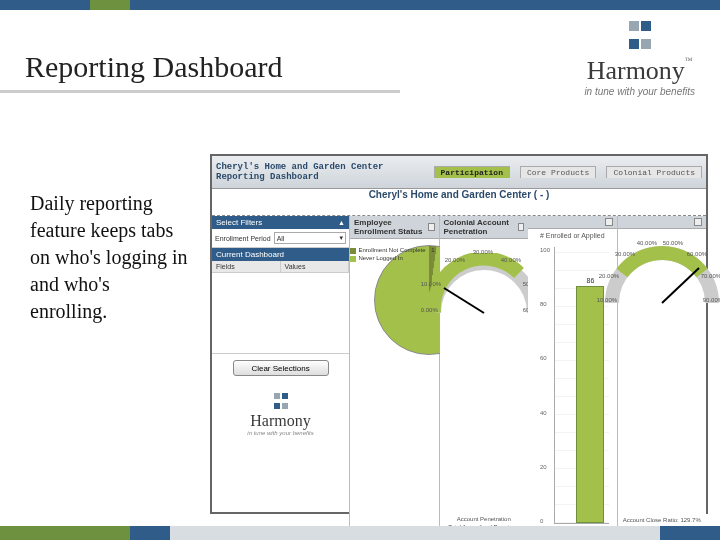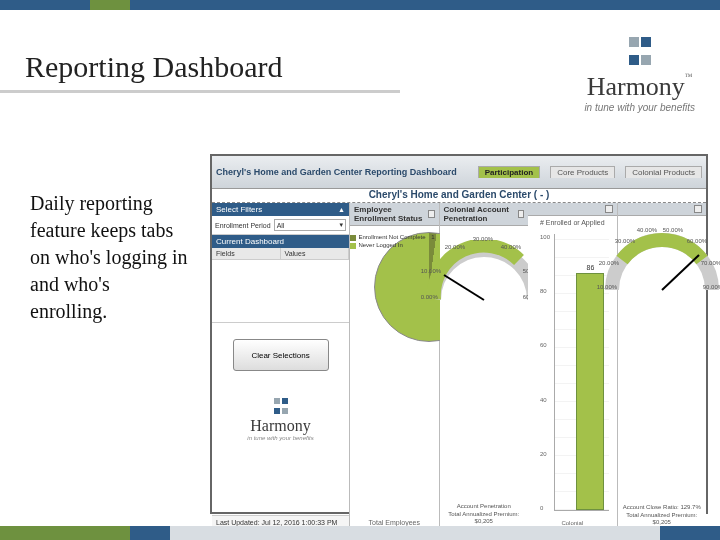--- a/index.html
+++ b/index.html
@@ -3,50 +3,50 @@
 <meta charset="utf-8">
 <style>
   *{box-sizing:border-box;margin:0;padding:0;}
   body{width:720px;height:540px;background:#fff;font-family:Georgia,'Times New Roman',serif;position:relative;overflow:hidden;}
   .topbar{position:absolute;top:0;left:0;height:10px;width:720px;background:#2f5c88;}
   .topbar::after{content:"";position:absolute;left:90px;top:0;width:40px;height:10px;background:#6e913f;}
   .title{position:absolute;top:50px;left:25px;font-size:30px;color:#222;}
   .title-line{position:absolute;top:90px;left:0;width:400px;height:3px;background:#ccc;}
   .body-text{position:absolute;top:190px;left:30px;width:160px;font-size:20px;line-height:1.35;color:#111;}
   
-  .logo{position:absolute;top:34px;right:25px;text-align:center;}
+  .logo{position:absolute;top:18px;right:25px;text-align:center;}
   .logo-mark{display:inline-block;}
   .logo-mark .sq{display:inline-block;width:10px;height:10px;background:#97a6b0;margin:1px;}
   .logo-mark .sq.dark{background:#2f5c88;}
   .logo-text{font-family:Georgia,serif;font-size:26px;color:#3a3a3a;margin-top:2px;}
   .logo-sub{font-family:Arial,sans-serif;font-size:10px;color:#777;font-style:italic;}
   .tm{font-size:8px;vertical-align:top;color:#666;}
   
   .bottombar{position:absolute;bottom:0;left:0;width:720px;height:14px;background:#d8dde2;}
   .bottombar::before{content:"";position:absolute;left:0;top:0;width:130px;height:14px;background:#6e913f;}
   .bottombar::after{content:"";position:absolute;left:130px;top:0;width:40px;height:14px;background:#2f5c88;}
   .bottombar .end{position:absolute;right:0;top:0;width:60px;height:14px;background:#2f5c88;}
   
   .dash{position:absolute;top:154px;left:210px;width:498px;height:360px;border:2px solid #666;background:#fff;font-family:Arial,Helvetica,sans-serif;font-size:8px;color:#333;}
-  .dash-header{height:16px;background:linear-gradient(#eaedf0,#ced4da);display:flex;align-items:center;padding:16px 4px;border-bottom:1px solid #999;}
+  .dash-header{height:16px;background:linear-gradient(#eaedf0,#ced4da);display:flex;align-items:center;padding:16px 4px;border-bottom:1px solid #999;font-family:Liberation Mono, monospace;}
   .dash-title{font-size:9px;font-weight:bold;color:#2b4a6b;flex:1;}
   .dash-tab{display:inline-block;padding:1px 6px;margin-left:10px;font-size:8px;border:1px solid #aaa;border-bottom:none;background:#e6e6e6;color:#555;}
   .dash-tab.active{background:#a3c14a;color:#222;font-weight:bold;}
-  .dash-banner{height:14px;text-align:center;font-size:10px;font-weight:bold;color:#2b4a6b;border-bottom:1px dashed #888;}
+  .dash-banner{height:27px;text-align:center;font-size:10px;font-weight:bold;color:#2b4a6b;border-bottom:1px dashed #888;}
   .dash-body{display:flex;height:326px;}
   .dash-left{width:138px;border-right:1px solid #bbb;display:flex;flex-direction:column;}
   .panel-h{background:#2f5c88;color:#fff;font-size:8px;padding:2px 4px;display:flex;align-items:center;}
   .panel-h .tri{margin-left:auto;font-size:7px;}
   .filter-row{display:flex;align-items:center;gap:3px;padding:3px;border-bottom:1px solid #ccc;}
   .filter-label{font-size:7px;}
   .filter-select{flex:1;height:12px;border:1px solid #aaa;background:#fff;font-size:7px;padding:0 2px;display:flex;align-items:center;justify-content:space-between;}
   .sel-table{flex:1;background:#fff;border-bottom:1px solid #ccc;}
   .sel-table .hdr{display:flex;background:#e8e8e8;border-bottom:1px solid #ccc;font-size:7px;}
   .sel-table .hdr span{padding:2px 4px;border-right:1px solid #ccc;}
-  .clear-btn{margin:16px auto;display:block;width:96px;height:32px;border:1px solid #888;background:linear-gradient(#fff,#ddd);font-size:8px;border-radius:3px;}
+  .clear-btn{margin:6px auto;display:block;width:96px;height:16px;border:1px solid #888;background:linear-gradient(#fff,#ddd);font-size:8px;border-radius:3px;}
   .left-logo{text-align:center;margin-top:10px;}
   .left-logo .lt{font-family:Georgia,serif;font-size:16px;color:#3a3a3a;}
   .left-logo .ls{font-size:6px;color:#888;font-style:italic;}
   .left-logo .mark .sq{width:6px;height:6px;}
   .last-upd{font-size:7px;padding:3px 4px;border-top:1px solid #ccc;background:#f5f5f5;}
   .dash-right{flex:1;display:flex;flex-direction:row;}
   .row{display:flex;flex:1;border-bottom:1px solid #bbb;}
   .card{flex:1;border-right:1px solid #bbb;display:flex;flex-direction:column;position:relative;}
   .card:last-child{border-right:none;}
   .card-h{background:#ced4da;font-size:8px;font-weight:bold;padding:2px 4px;border-bottom:1px solid #aaa;display:flex;align-items:center;}

